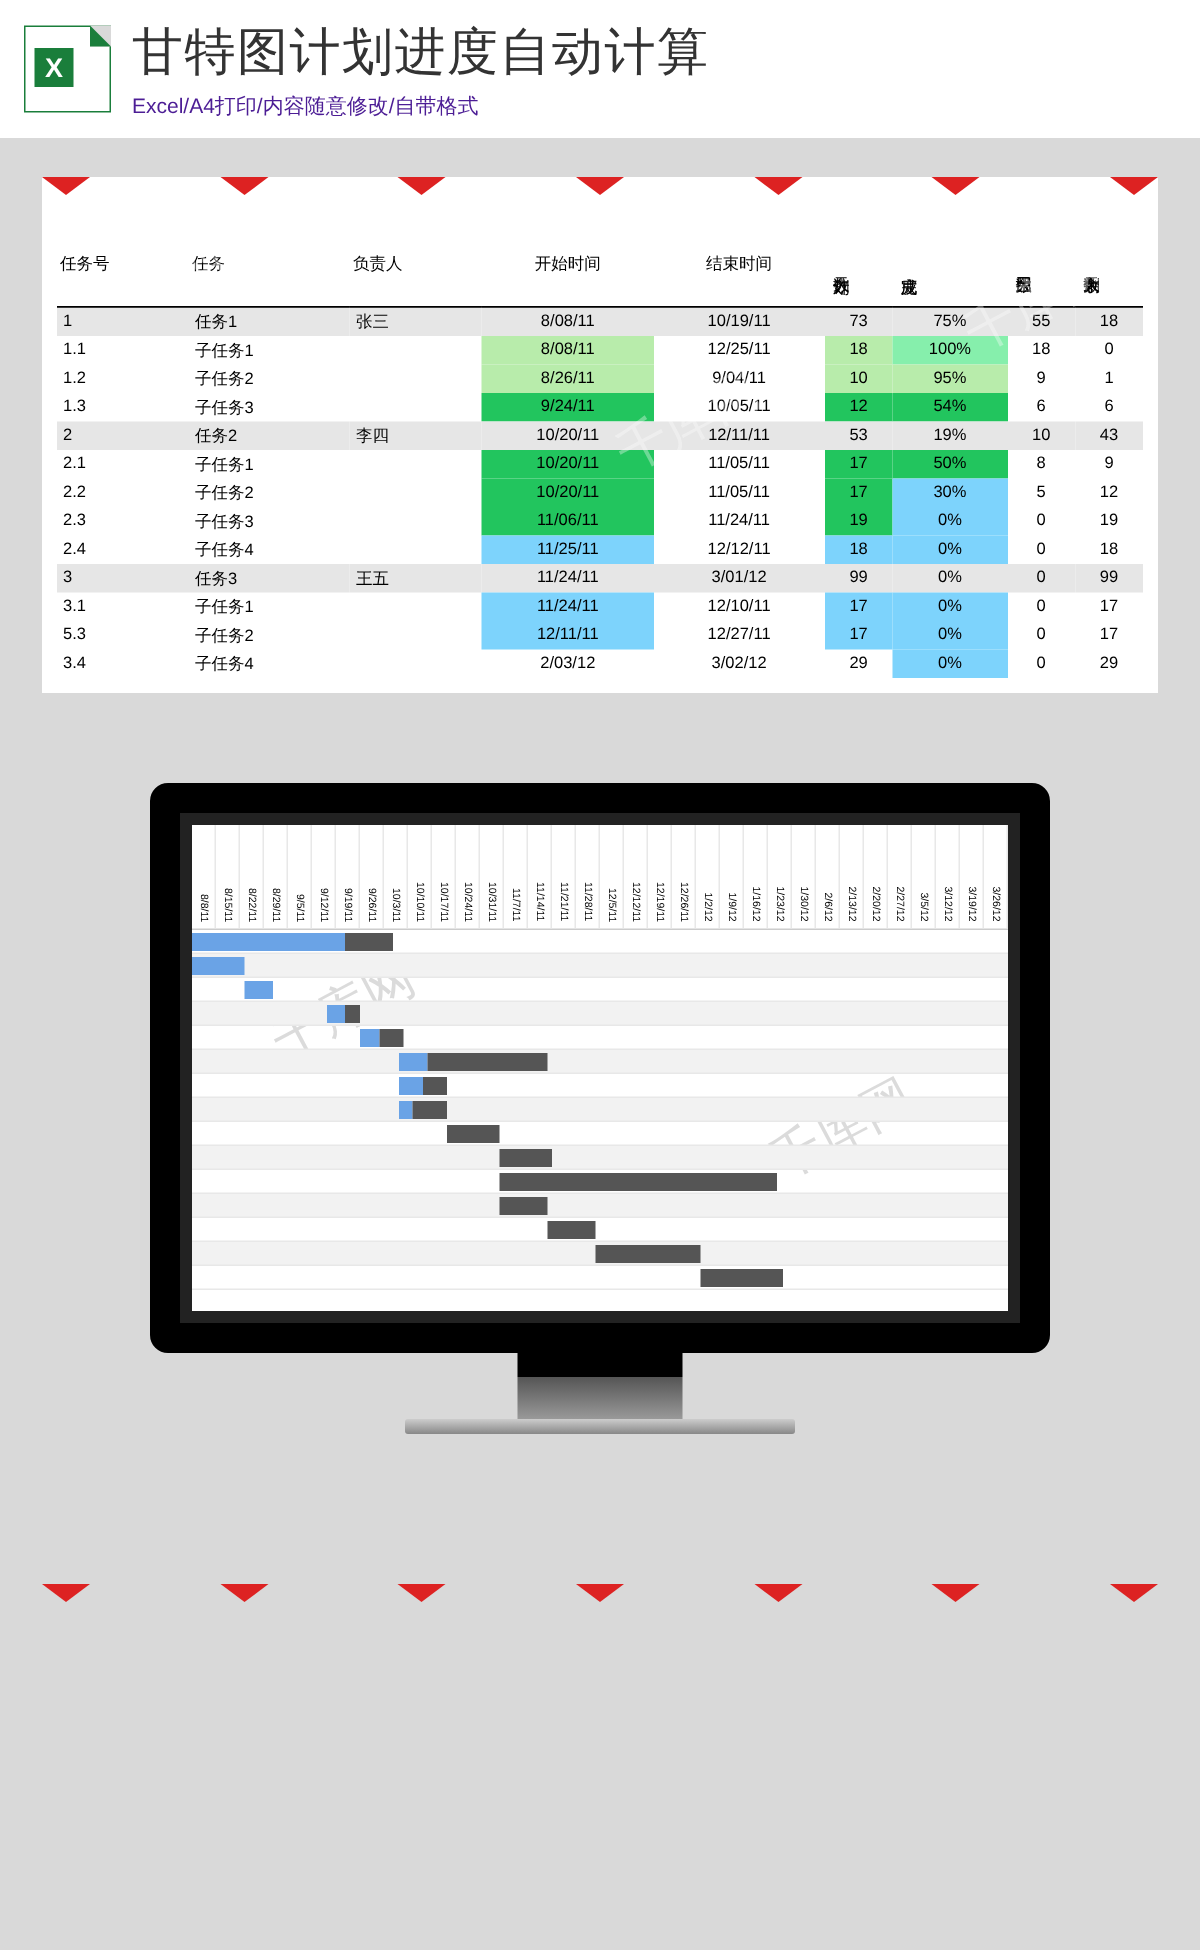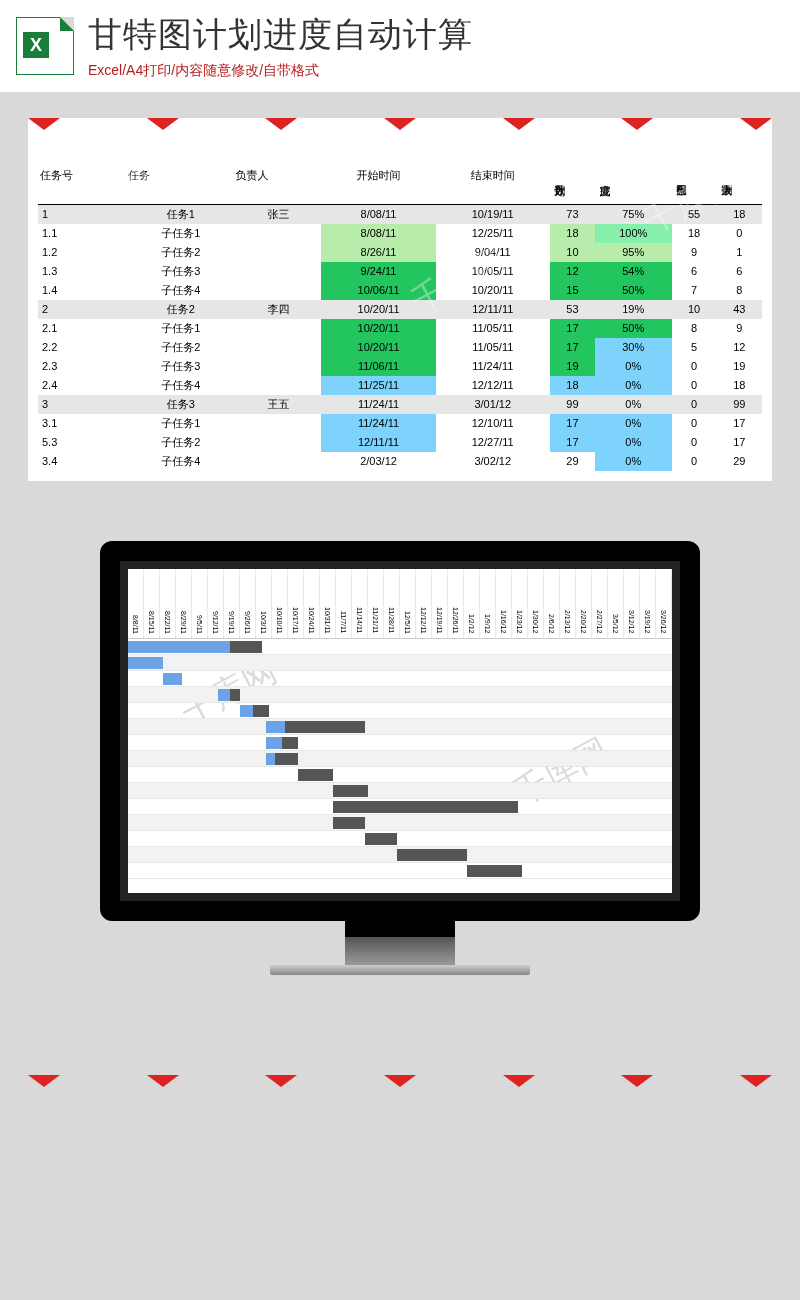--- a/index.html
+++ b/index.html
@@ -2,32 +2,32 @@
 <html><head>
 <meta charset="utf-8">
 <style>
 *{box-sizing:border-box;margin:0;padding:0}
 body{background:#d9d9d9;font-family:"Microsoft YaHei",Arial,sans-serif;width:800px}
 .header{background:#fff;display:flex;align-items:center;padding:12px 18px 12px 16px;gap:14px}
 .excel-icon{width:58px;height:58px;border:1px solid #1a7e3b;position:relative;background:#fff}
 .excel-icon::before{content:"";position:absolute;top:-1px;right:-1px;border-top:14px solid #d9d9d9;border-left:14px solid #1a7e3b}
 .excel-icon .x{position:absolute;left:6px;top:14px;width:26px;height:26px;background:#1a7e3b;color:#fff;font-size:18px;font-weight:bold;display:flex;align-items:center;justify-content:center}
 .ttl{font-size:34px;font-weight:400;color:#333;letter-spacing:1px}
-.sub{font-size:14px;color:#b91c1c;margin-top:4px}
+.sub{font-size:14px;color:#4c1d95;margin-top:4px}
 .panel{background:#fff;margin:26px 28px 0;padding:8px 10px 10px;position:relative}
 .tri-row{display:flex;justify-content:space-between;margin:-8px -10px 18px}
 .tri{width:0;height:0;border-left:16px solid transparent;border-right:16px solid transparent;border-top:12px solid #d22}
 table{width:100%;border-collapse:collapse;font-size:11px}
 th,td{padding:2px 2px;text-align:center;white-space:nowrap}
 th{font-weight:normal;border-bottom:1px solid #000}
 .vh{writing-mode:vertical-rl;height:56px;font-size:11px;vertical-align:bottom}
 .th-l{text-align:left}
 .parent td{background:#e6e6e6}
 .c1{text-align:left;padding-left:4px}
-.c2{text-align:center;padding-left:4px}
+.c2{text-align:left;padding-left:4px}
 .g0{background:#86efac}
 .g1{background:#b8ecab}
 .g2{background:#22c55e}
 .g3{background:#7dd3fc}
 .monitor{margin:60px auto 0;width:600px;text-align:center}
 .screen{background:#222;border:20px solid #000;border-radius:12px;height:380px;padding:8px}
 .stand{width:110px;height:44px;background:linear-gradient(#555,#999);margin:0 auto;border-top:16px solid #000}
 .base{width:260px;height:10px;background:linear-gradient(#ccc,#888);margin:0 auto;border-radius:2px}
 .chart{background:#fff;width:100%;height:100%;position:relative;overflow:hidden}
 .chead{display:flex;height:70px;border-bottom:1px solid #ccc}
@@ -120,31 +120,20 @@
         <tr>
           <td class="c1">1.3</td>
           <td class="c2">子任务3</td>
           <td class="c2"></td>
           <td class="g2">9/24/11</td>
           <td>10/05/11</td>
           <td class="g2">12</td>
           <td class="g2">54%</td>
           <td>6</td>
           <td>6</td>
-        </tr>
-        <tr>
-          <td class="c1">1.4</td>
-          <td class="c2">子任务4</td>
-          <td class="c2"></td>
-          <td class="g2">10/06/11</td>
-          <td>10/20/11</td>
-          <td class="g2">15</td>
-          <td class="g2">50%</td>
-          <td>7</td>
-          <td>8</td>
         </tr>
         <tr class="parent">
           <td class="c1">2</td>
           <td class="c2">任务2</td>
           <td class="c2">李四</td>
           <td class="g0">10/20/11</td>
           <td>12/11/11</td>
           <td class="g0">53</td>
           <td class="g3">19%</td>
           <td>10</td>

